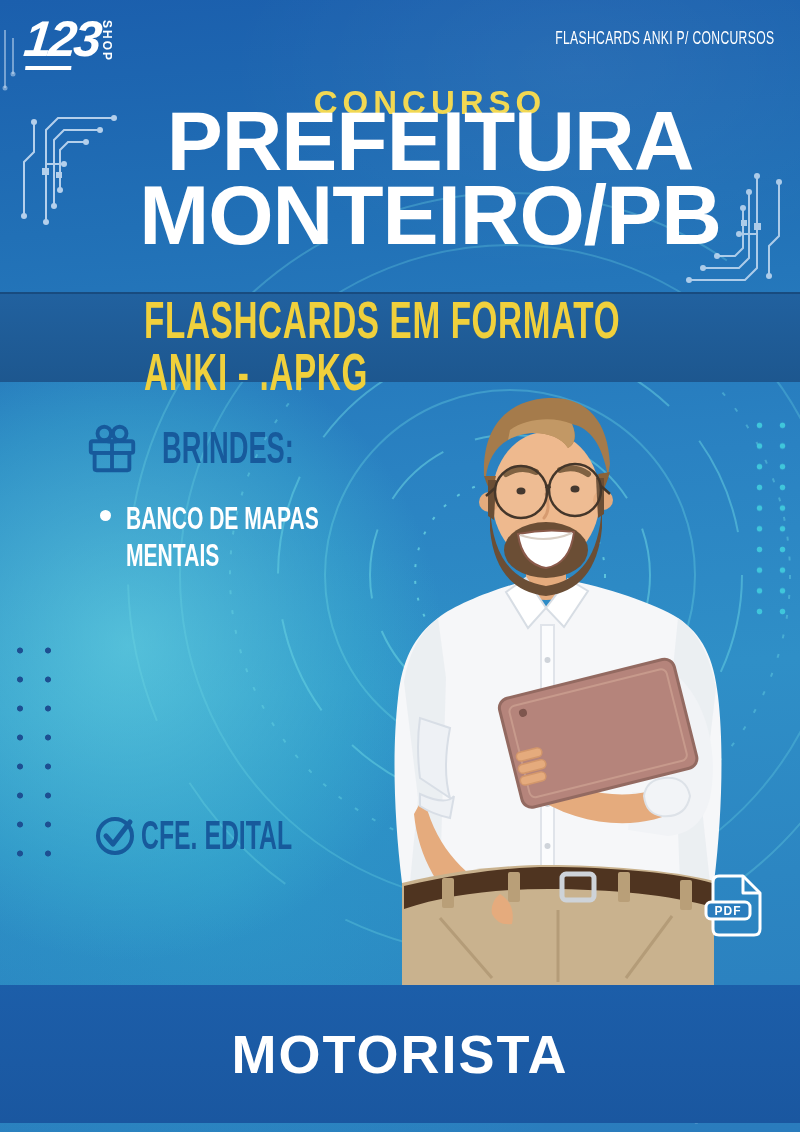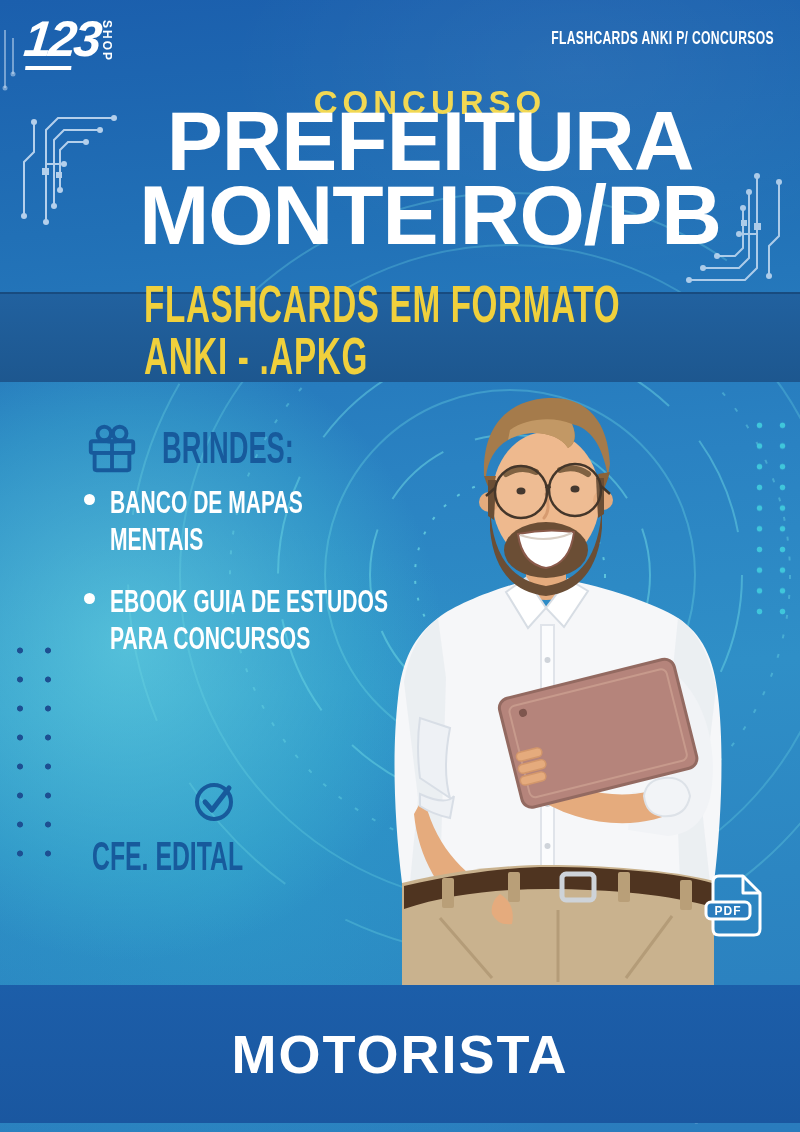--- a/index.html
+++ b/index.html
@@ -13,38 +13,38 @@
       linear-gradient(176deg,#1b5fad 0%,#2170b6 20%,#2a82c2 42%,#2f8fc7 60%,#2c86c2 78%,#2a7cbd 100%);
   }
   .abs{position:absolute;}
   
   .cond{display:inline-block;transform:scaleX(var(--sx,0.64));transform-origin:0 0;white-space:pre-line;}
   
   .logo{left:24px;top:14px;display:flex;align-items:flex-start;color:#fff;z-index:6;}
   .logo .num{font-size:50px;font-weight:800;font-style:italic;letter-spacing:-3px;transform:skewX(-6deg);line-height:1;}
   .logo .num::after{content:"";display:block;height:4px;width:46px;background:#fff;margin-top:2px;margin-left:4px;}
   .logo .shop{writing-mode:vertical-rl;font-size:12px;font-weight:700;letter-spacing:2px;margin-left:3px;margin-top:6px;line-height:1;}
-  .tagline{right:26px;top:27px;color:#fff;font-weight:700;font-size:19px;letter-spacing:.5px;z-index:6;}
+  .tagline{right:26px;top:27px;color:#fff;font-weight:400;font-size:19px;letter-spacing:.5px;z-index:6;}
   .tagline .cond{transform-origin:100% 0;}
   .kicker{left:0;right:0;top:84px;text-align:center;transform:translateX(30px);
     color:#f2d852;font-weight:800;font-size:33px;letter-spacing:5px;z-index:6;}
   .title{left:0;right:0;top:104px;text-align:center;transform:translateX(30px);
     color:#fff;font-weight:700;font-size:84px;line-height:74px;letter-spacing:-1px;z-index:6;}
   
   .banner{left:0;top:292px;width:800px;height:88px;background:linear-gradient(180deg,#21619f,#1d578f);
-    border-top:2px solid rgba(10,40,80,.25);display:flex;align-items:flex-end;justify-content:center;z-index:7;}
+    border-top:2px solid rgba(10,40,80,.25);display:flex;align-items:flex-start;justify-content:center;z-index:7;}
   .banner .cond{transform-origin:50% 50%;font-size:52px;font-weight:700;color:#f0d03c;line-height:1;letter-spacing:1px;}
   
   .brindes-head{left:84px;top:420px;display:flex;align-items:center;gap:22px;z-index:5;color:#175a9c;}
   .brindes-head .cond{font-size:44px;font-weight:700;--sx:0.62;line-height:1;}
-  .bullets{left:84px;top:484px;margin:0;padding:0;list-style:none;z-index:5;}
+  .bullets{left:84px;top:484px;margin:16px;padding:0;list-style:none;z-index:5;}
   .bullets li{display:flex;gap:15px;margin-bottom:25px;}
   .bullets .dot{width:11px;height:11px;border-radius:50%;background:#fff;margin-top:10px;flex:0 0 auto;}
   .bullets .cond{font-size:31px;font-weight:700;color:#fff;line-height:37px;--sx:0.68;}
-  .edital-head{left:92px;top:778px;display:flex;align-items:center;gap:12px;z-index:5;color:#175a9c;flex-direction:column;}
+  .edital-head{left:92px;top:812px;display:flex;align-items:center;gap:3px;z-index:5;color:#175a9c;}
   .edital-head .cond{font-size:40px;font-weight:700;--sx:0.62;line-height:1;}
   .edital-text{left:94px;top:836px;z-index:5;}
   .edital-text .cond{font-size:30px;font-weight:700;color:#fff;line-height:35px;--sx:0.64;}
   
   .dots-left{left:6px;top:636px;width:56px;height:232px;z-index:2;
     background-image:radial-gradient(circle,#1d4f92 2.6px,rgba(0,0,0,0) 3.4px);background-size:28px 29px;}
   .dots-right{left:748px;top:415px;width:46px;height:207px;z-index:2;
     background-image:radial-gradient(circle,#3fc6db 2.4px,rgba(0,0,0,0) 3.2px);background-size:23px 20.7px;}
   
   .footer{left:0;top:985px;width:800px;height:138px;background:linear-gradient(180deg,#1c5ea9,#1a57a0);
@@ -232,25 +232,20 @@
     </svg>
     <span class="cond">BRINDES:</span>
   </div>
 
   <ul class="abs bullets">
     <li>
       <span class="dot"></span>
       <span class="cond">BANCO DE MAPAS
 MENTAIS</span>
     </li>
-    <li>
-      <span class="dot"></span>
-      <span class="cond">EBOOK GUIA DE ESTUDOS
-PARA CONCURSOS</span>
-    </li>
   </ul>
 
   <div class="abs edital-head">
     <svg width="46" height="46" viewBox="0 0 46 46" fill="none" stroke="#175a9c" stroke-linecap="round" stroke-linejoin="round">
       <circle cx="23" cy="24" r="17" stroke-width="4"></circle>
       <path d="M14 24 L21 32 L38 10" stroke-width="5"></path>
     </svg>
     <span class="cond">CFE. EDITAL</span>
   </div>
 

